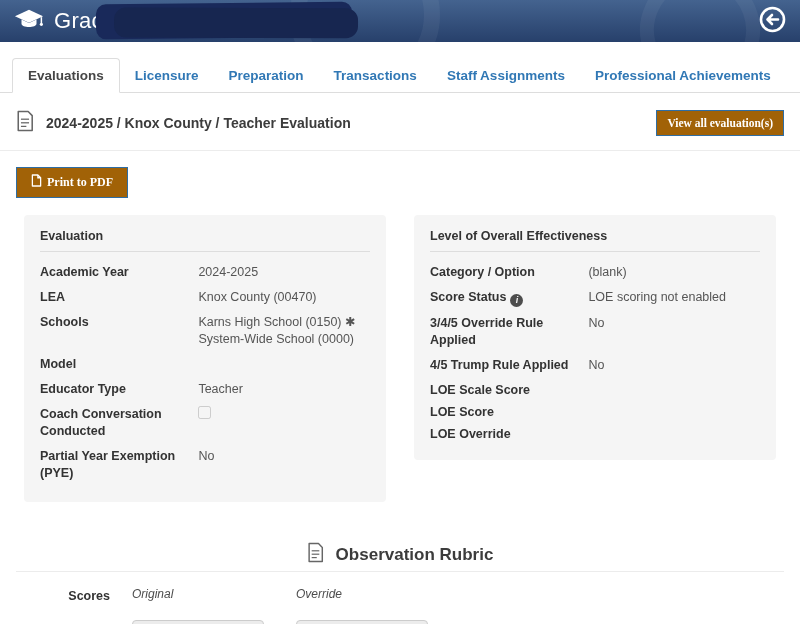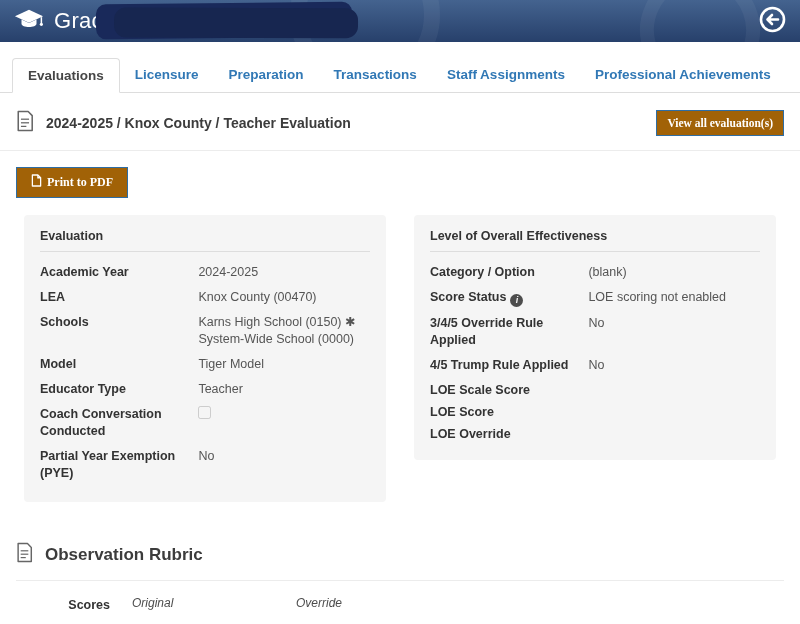--- a/index.html
+++ b/index.html
@@ -16,21 +16,21 @@
     background:#19295a; border-radius:10px; transform:rotate(-0.6deg); }
   .redaction::after { content:""; position:absolute; left:18px; top:5px; right:-6px; height:30px;
     background:#172650; border-radius:12px; transform:rotate(0.8deg); }
   .nav-right { margin-left:auto; display:flex; align-items:center; z-index:2; }
   .wm1 { position:absolute; left:290px; top:-60px; width:150px; height:150px;
     border:16px solid rgba(255,255,255,0.05); border-radius:50%; }
   .wm2 { position:absolute; left:640px; top:-30px; width:120px; height:120px;
     border:14px solid rgba(255,255,255,0.05); border-radius:50%; transform:rotate(25deg); }
 
   
-  .tabbar { display:flex; align-items:flex-start; margin-top:15px; padding:0 12px;
+  .tabbar { display:flex; align-items:center; margin-top:15px; padding:0 12px;
     border-bottom:1px solid #ddd; }
   .tab { font-size:13.5px; font-weight:bold; color:#3178b5; padding:9px 15px;
     cursor:pointer; position:relative; bottom:-1px; white-space:nowrap; }
   .tab.active { color:#464646; background:#fff; border:1px solid #ddd; border-bottom:1px solid #fff;
     border-radius:4px 4px 0 0; }
 
   
   .page-header { display:flex; align-items:center; padding:17px 16px 14px 16px;
     border-bottom:1px solid #ececec; }
   .page-title { font-size:14px; font-weight:bold; color:#3c3c3c; margin-left:12px; }
@@ -49,21 +49,21 @@
   .prow.tight { margin-bottom:5px; }
   .plabel { width:48%; font-size:12.5px; font-weight:bold; color:#333; padding-right:8px; }
   .pvalue { flex:1; font-size:12.5px; color:#555; }
   .info-badge { display:inline-flex; align-items:center; justify-content:center;
     width:13px; height:13px; border-radius:50%; background:#4d4d4d; color:#f5f5f5;
     font-size:9px; font-weight:bold; font-style:italic; margin-left:4px; vertical-align:-2px; }
   .pvalue input[type=checkbox] { width:13px; height:13px; accent-color:#ccc; }
 
   
   .section-header { display:flex; align-items:center; margin:40px 16px 0 16px;
-    padding-bottom:13px; border-bottom:1px solid #ececec; }
+    padding-bottom:4px; border-bottom:1px solid #ececec;justify-content:center; }
   .section-title { font-size:17px; font-weight:bold; color:#3c3c3c; margin-left:12px; }
   .scores-row { display:flex; margin-top:15px; }
   .row-label { width:132px; text-align:right; padding-right:22px; font-size:12.5px;
     font-weight:bold; color:#333; padding-top:2px; }
   .score-col { margin-right:32px; }
   .score-col .col-label { font-size:12px; color:#4c4c4c; margin-bottom:19px;font-style:italic; }
   .score-input { width:132px; height:27px; background:#ececec; border:1px solid #ccc;
     border-radius:4px; font-size:13px; color:#555; padding:0 8px;
     font-family:"Liberation Sans", sans-serif; }
 </style>
@@ -148,21 +148,20 @@
     </div>
     <div class="prow">
       <div class="plabel">Schools</div>
       <div class="pvalue">
         <div>Karns High School (0150) ✱</div>
         <div>System-Wide School (0000)</div>
       </div>
     </div>
     <div class="prow">
       <div class="plabel">Model</div>
-      <div class="pvalue">Tiger Model</div>
     </div>
     <div class="prow">
       <div class="plabel">Educator Type</div>
       <div class="pvalue">Teacher</div>
     </div>
     <div class="prow">
       <div class="plabel">Coach Conversation Conducted</div>
       <div class="pvalue">
         <input type="checkbox" disabled="" style="">
       </div>

